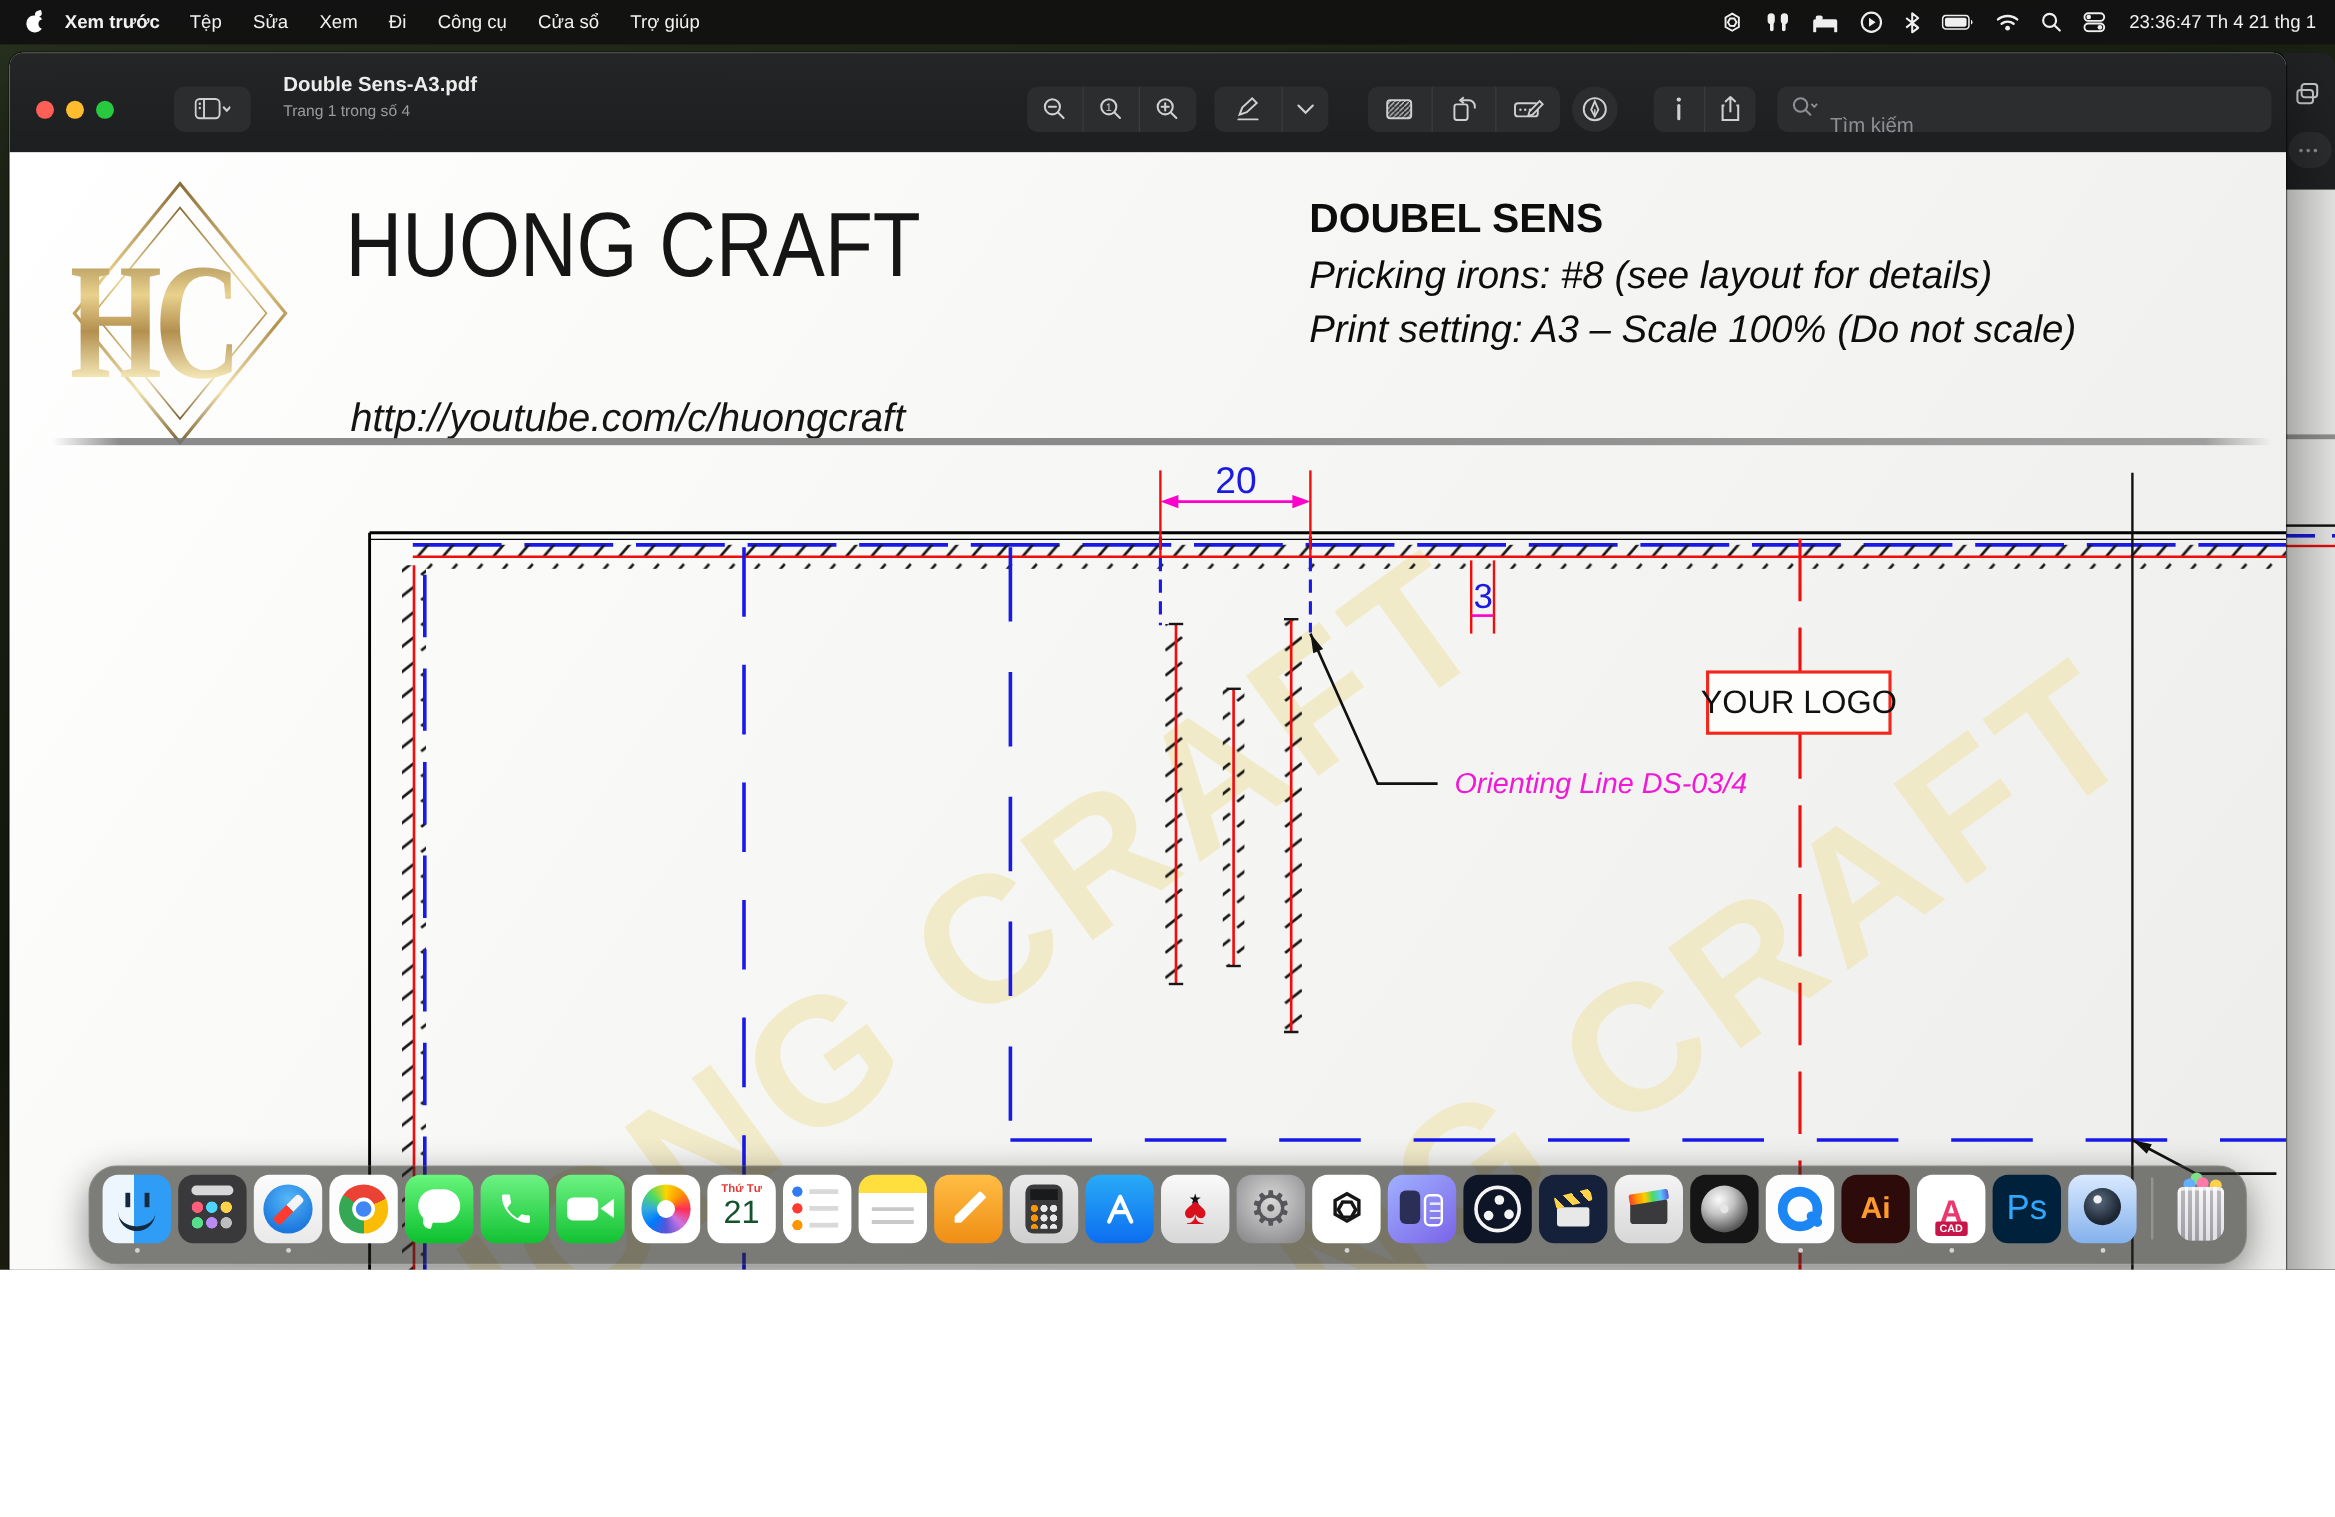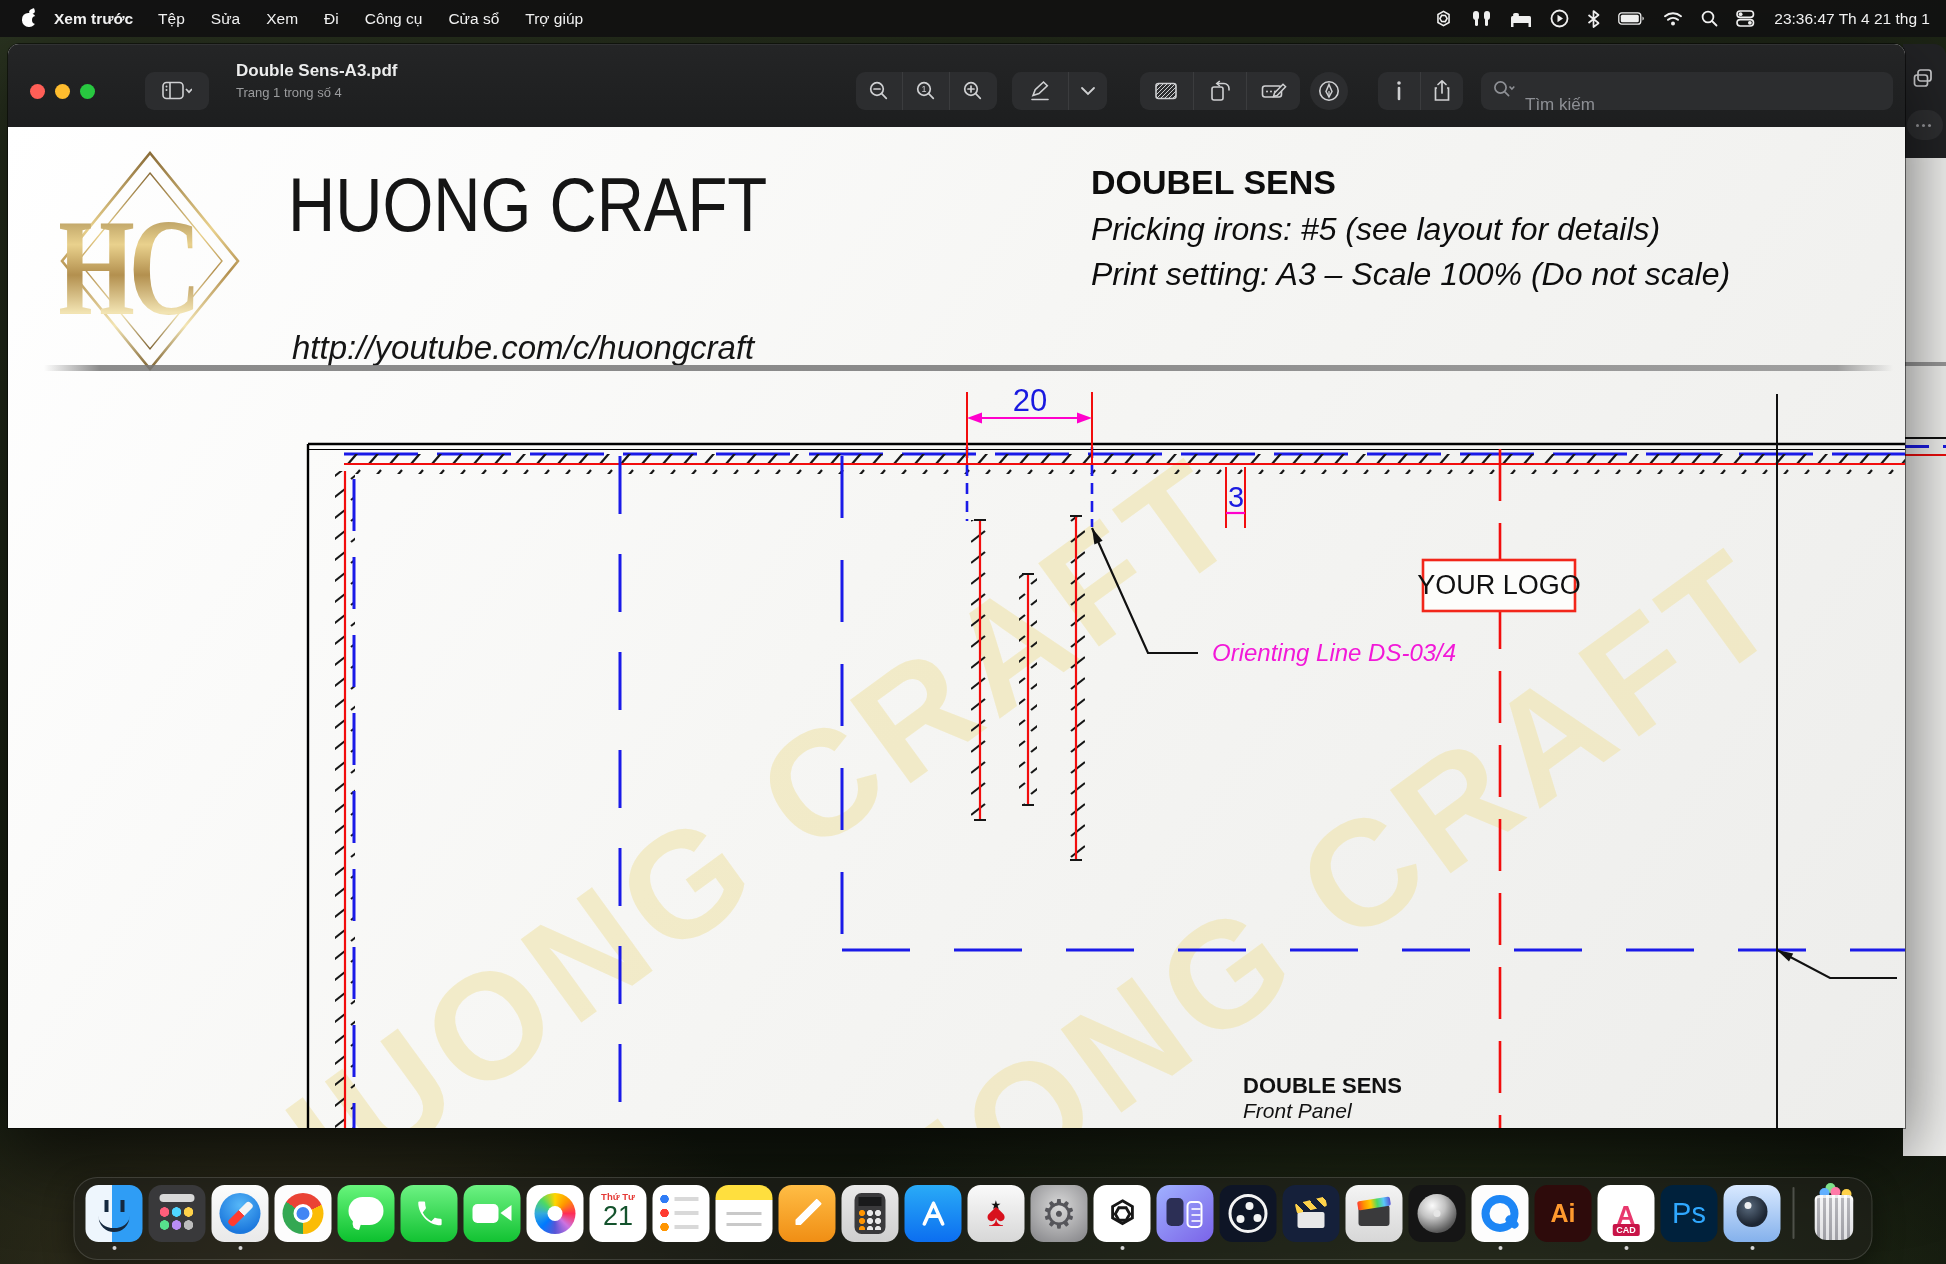--- a/index.html
+++ b/index.html
@@ -1,17 +1,17 @@
 <!DOCTYPE html>
 <html><head>
 <meta charset="utf-8">
 <style>
   html,body{margin:0;padding:0;width:1946px;height:1264px;overflow:hidden;
     font-family:"Liberation Sans",sans-serif;-webkit-font-smoothing:antialiased;}
-  .screen{position:absolute;inset:0;width:1946px;height:1264px;overflow:hidden;
+  .screen{position:absolute;inset:0;width:1946px;height:1058px;overflow:hidden;
     background:
       radial-gradient(1200px 500px at 75% 105%, #2e3a1e 0%, rgba(20,26,14,0) 60%),
       radial-gradient(900px 400px at 15% 100%, #3a3320 0%, rgba(20,26,14,0) 55%),
       linear-gradient(160deg,#2a3320 0%,#1a2113 45%,#0d110a 100%);}
 
   
   .menubar{position:absolute;top:0;left:0;right:0;height:37px;background:rgba(18,18,18,.97);
     display:flex;align-items:center;color:#f1f1f1;font-size:15.5px;z-index:60;}
   .mb-left{display:flex;align-items:center;padding-left:16px;}
   .mb-item{padding:0 13px;white-space:nowrap;}
@@ -497,21 +497,21 @@
         </defs>
         <path d="M90 2 L178 110 L90 218 L2 110 Z" fill="none" stroke="url(#gold)" stroke-width="2.6"></path>
         <path d="M90 22 L162 110 L90 198 L18 110 Z" fill="none" stroke="url(#gold)" stroke-width="1.4"></path>
         <text x="66" y="118" text-anchor="middle" transform="scale(1,1.38)" font-family="Liberation Serif, serif" font-size="100" font-weight="700" letter-spacing="-6" fill="url(#gold)">HC</text>
       </svg>
 
       <div class="brand-name">HUONG CRAFT</div>
       <div class="brand-url u2">http://youtube.com/c/huongcraft</div>
 
       <div class="prod p-title">DOUBEL SENS</div>
-      <div class="prod p-line1">Pricking irons: #5 (see layout for details)</div>
+      <div class="prod p-line1">Pricking irons: #8 (see layout for details)</div>
       <div class="prod p-line2">Print setting: A3 – Scale 100% (Do not scale)</div>
 
       <div class="divider"></div>
 
       <svg class="draw" width="1897" height="1001" viewBox="0 0 1897 1001">
         <defs>
           <pattern id="hH" width="21" height="20" patternUnits="userSpaceOnUse">
             <line x1="4" y1="17" x2="16" y2="3" stroke="#161616" stroke-width="2.2"></line>
           </pattern>
           <pattern id="hV" width="20" height="21" patternUnits="userSpaceOnUse">

